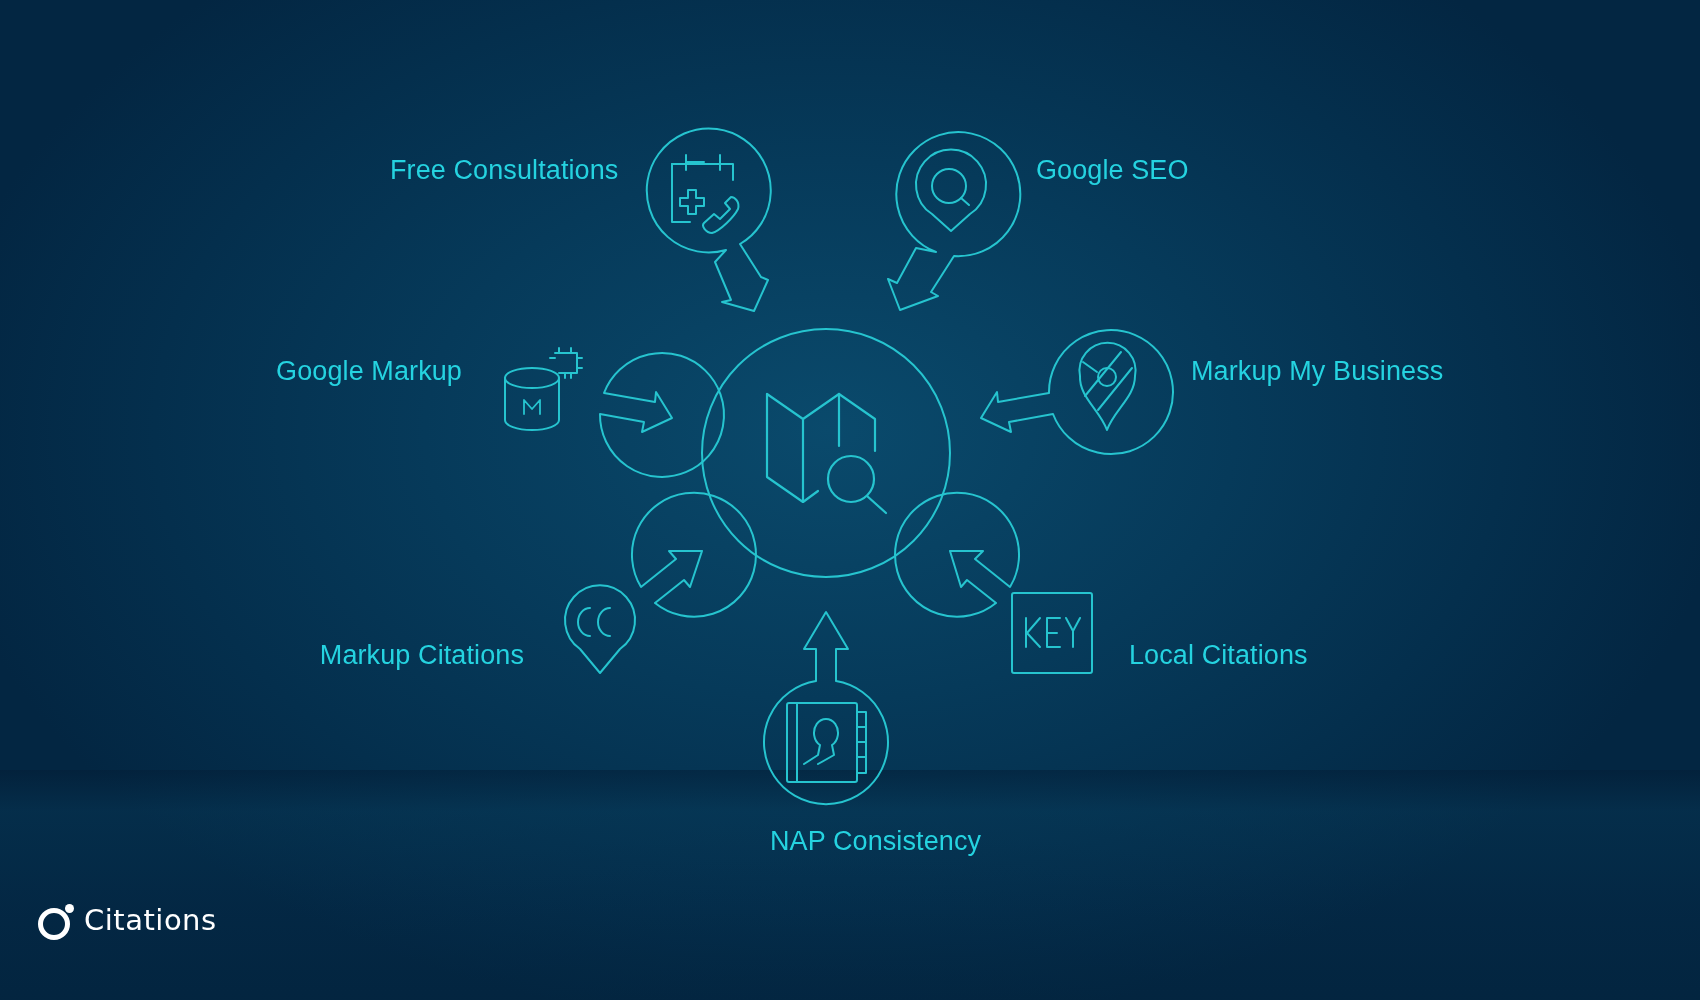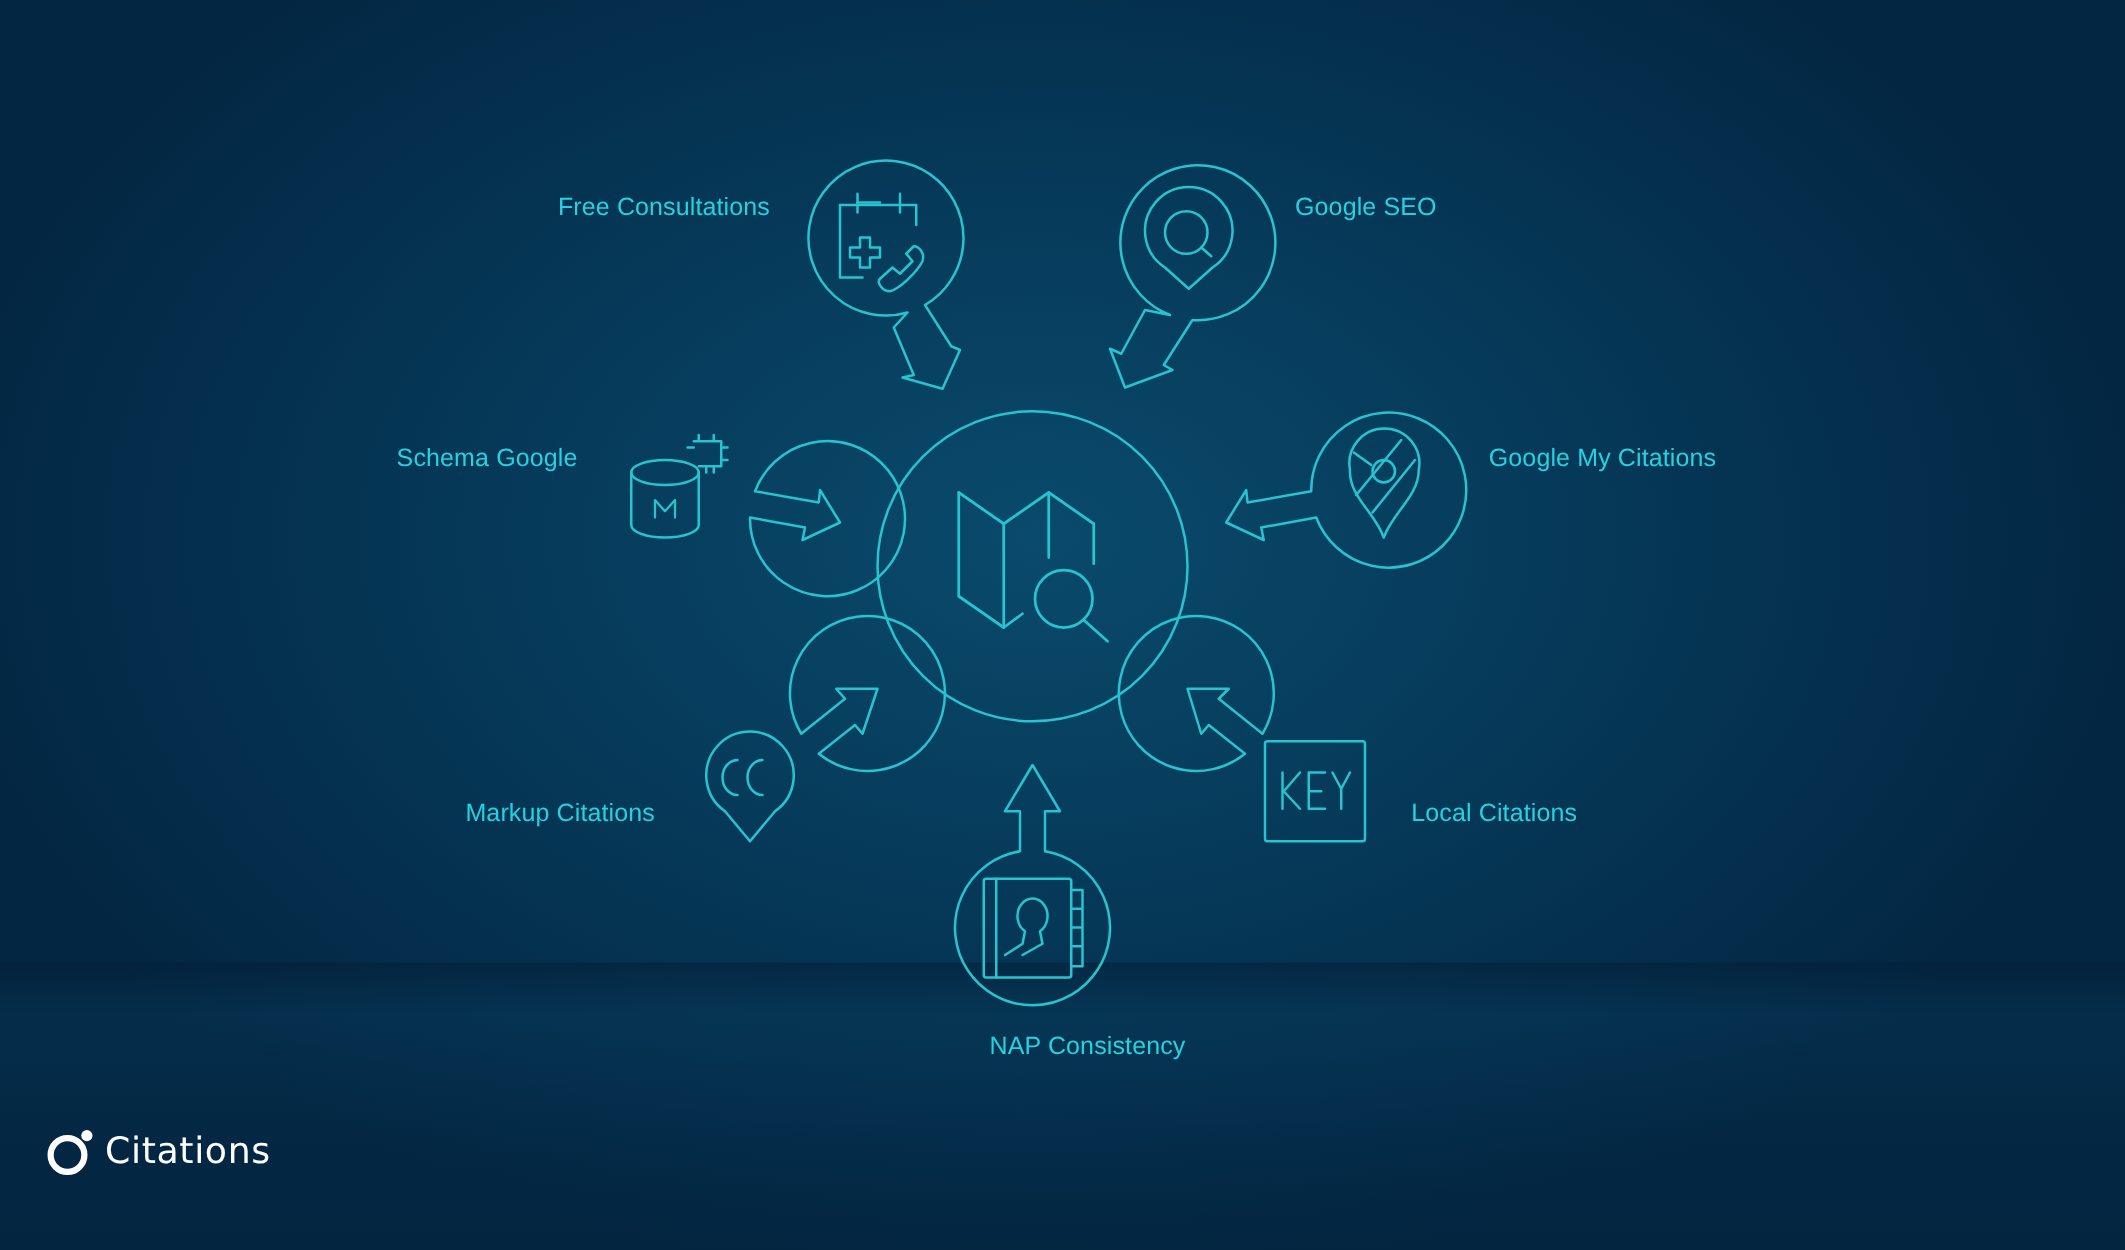--- a/index.html
+++ b/index.html
@@ -7,21 +7,21 @@
     width:1700px; height:1000px; overflow:hidden; position:relative;
     background: radial-gradient(ellipse 900px 600px at 830px 430px, #0a4a6c 0%, #063a5a 45%, #042f4d 75%, #032642 100%);
     font-family: "Liberation Sans", sans-serif;
   }
   .floor {
     position:absolute; left:0; top:770px; width:1700px; height:230px;
     background: linear-gradient(180deg, rgba(3,30,55,0.55) 0%, rgba(8,60,90,0.35) 18%, rgba(5,45,75,0.2) 60%, rgba(3,35,60,0.4) 100%);
   }
   svg.diagram { position:absolute; left:0; top:0; width:1700px; height:1000px; }
   .lbl {
-    position:absolute; color:#25d3e0; font-size:20px; white-space:nowrap;
+    position:absolute; color:#25d3e0; font-size:27px; white-space:nowrap;
     font-family: "Liberation Sans", sans-serif; letter-spacing:0.1px;
   }
   .lbl.right { text-align:right; }
   .logo { position:absolute; left:38px; top:902px; display:flex; align-items:center; }
   .logo-mark { position:relative; width:36px; height:36px; margin-right:10px; }
   .logo-ring { position:absolute; left:0; top:6px; width:22px; height:22px; border:5px solid #fff; border-radius:50%; }
   .logo-dot { position:absolute; left:27px; top:2px; width:9px; height:9px; background:#fff; border-radius:50%; }
   .logo-text { color:#fff; font-size:29px; font-family:"DejaVu Sans", sans-serif; letter-spacing:0.5px; }
 </style>
 </head>
@@ -111,22 +111,22 @@
       <rect x="787" y="703" width="70" height="79" rx="2"></rect>
       <line x1="797" y1="703" x2="797" y2="782"></line>
       <path d="M857,712 h9 v61 h-9 M857,727 h9 M857,742 h9 M857,757 h9"></path>
       <path d="M818,764 L834,755 L832,745 A12,14 0 1 0 820,745 L818,755 L804,764"></path>
     </g>
   </g>
 </svg>
 
 <div class="lbl right" style="left:390px; top:155px; width:226px;">Free Consultations</div>
 <div class="lbl" style="left:1036px; top:155px;">Google SEO</div>
-<div class="lbl right" style="left:230px; top:356px; width:232px;">Schema Google</div>
-<div class="lbl" style="left:1191px; top:356px;">Google My Citations</div>
+<div class="lbl right" style="left:230px; top:356px; width:232px;">Google Markup</div>
+<div class="lbl" style="left:1191px; top:356px;">Markup My Business</div>
 <div class="lbl right" style="left:300px; top:640px; width:224px;">Markup Citations</div>
 <div class="lbl" style="left:1129px; top:640px;">Local Citations</div>
 <div class="lbl" style="left:770px; top:826px; width:200px; text-align:center;">NAP Consistency</div>
 
 <div class="logo">
   <div class="logo-mark">
     <div class="logo-ring"></div>
     <div class="logo-dot"></div>
   </div>
   <span class="logo-text">Citations</span>

